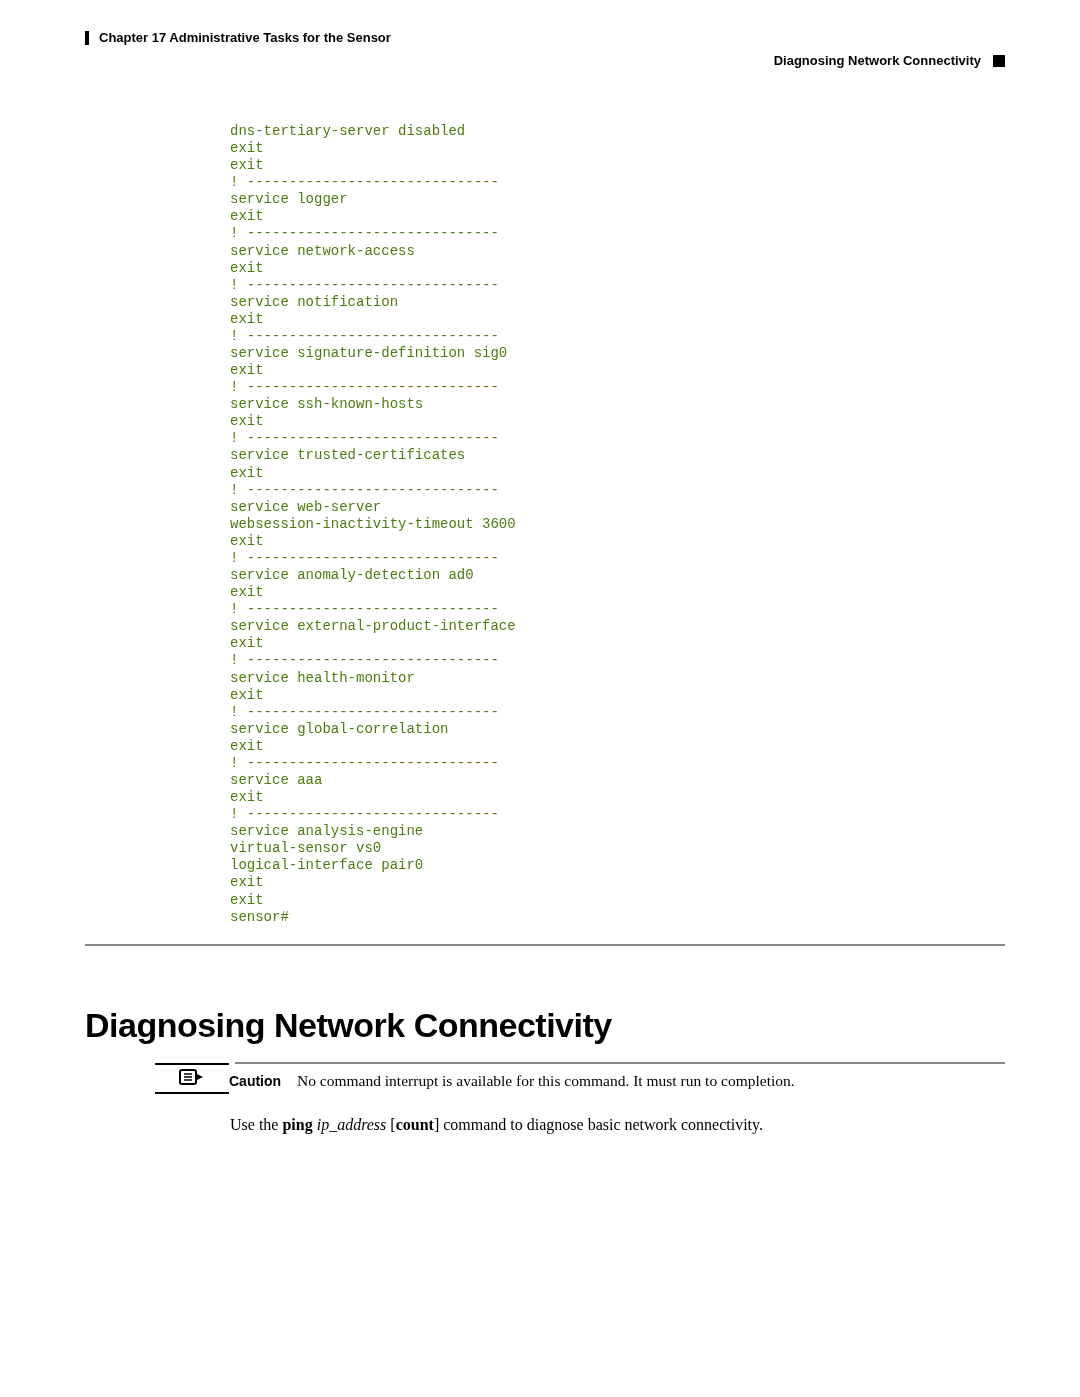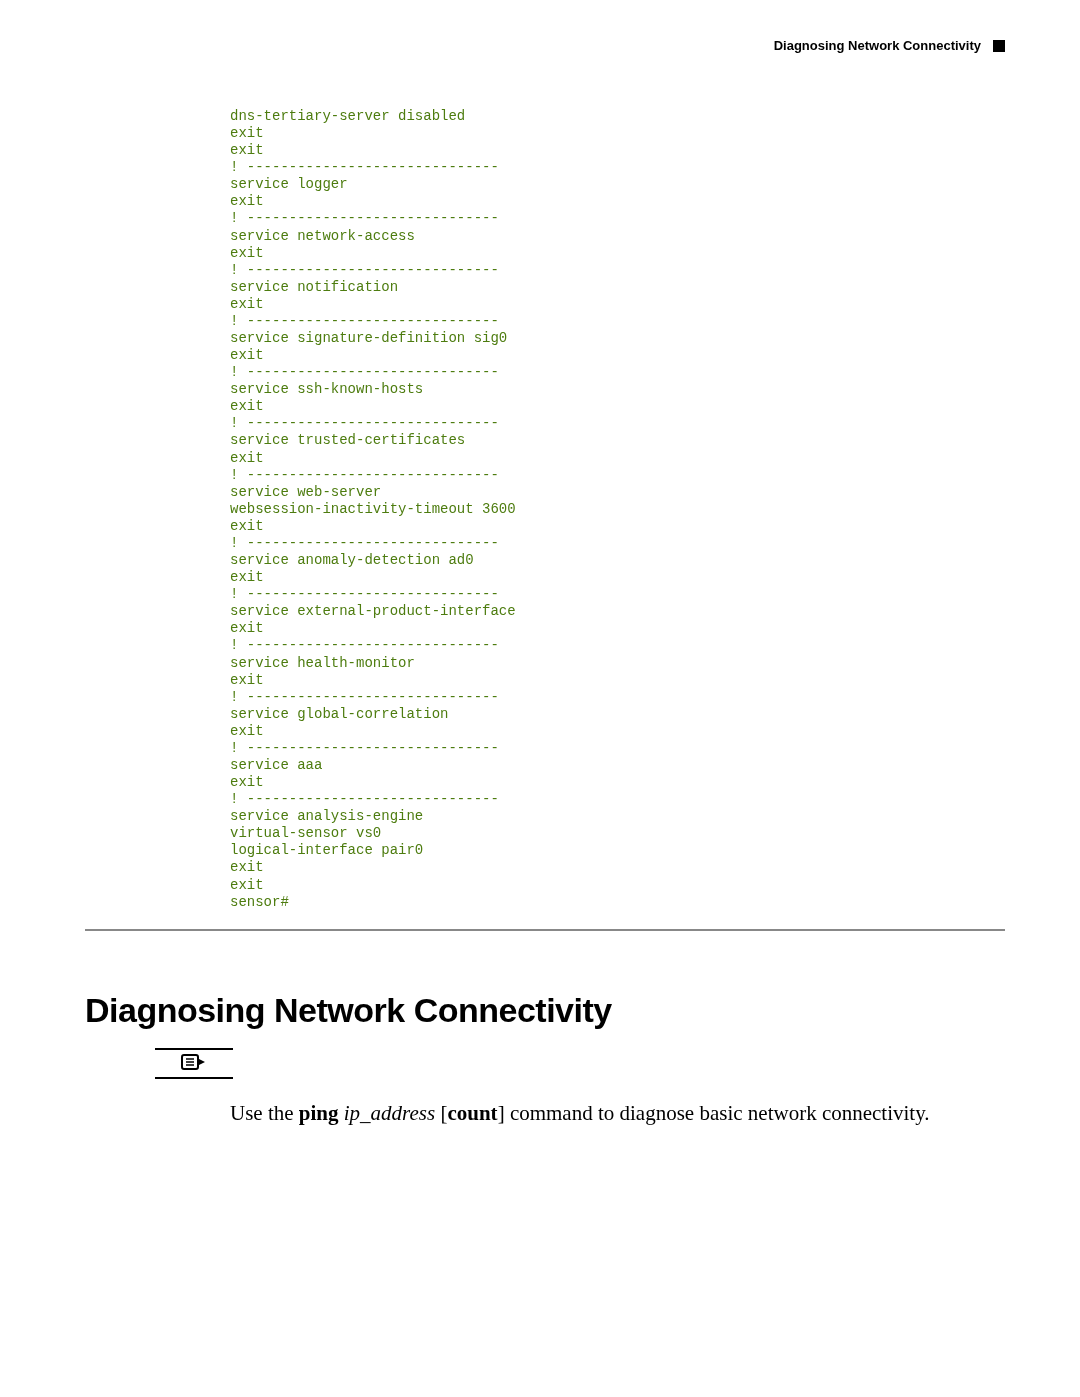--- a/index.html
+++ b/index.html
@@ -110,30 +110,36 @@
       font-weight: bold;
       font-size: 14px;
       width: 68px;
       flex-shrink: 0;
     }
     .caution-body {
       font-family: "Times New Roman", Times, serif;
     }
     .usage-para {
       margin-left: 145px;
-      font-size: 21px;
+      font-size: 16px;
       margin-top: 22px;
     }
     .usage-para .bold { font-weight: bold; }
     .usage-para .ital { font-style: italic; }
   </style>
 </head>
 <body>
 
 <div class="page">
+  <div class="header-row">
+    <div class="header-left">
+      <span class="bar"></span>
+      <span>Chapter 17    Administrative Tasks for the Sensor</span>
+    </div>
+  </div>
   <div class="header-right-row">
     <span>Diagnosing Network Connectivity</span>
     <span class="square"></span>
   </div>
 
   <div class="code-block">dns-tertiary-server disabled
 exit
 exit
 ! ------------------------------
 service logger
@@ -189,19 +195,26 @@
       <span class="caution-icon">
         <svg width="26" height="18" viewBox="0 0 26 18">
           <rect x="1" y="2" width="16" height="14" rx="2" fill="none" stroke="#000" stroke-width="2"></rect>
           <line x1="5" y1="6" x2="13" y2="6" stroke="#000" stroke-width="1.5"></line>
           <line x1="5" y1="9" x2="13" y2="9" stroke="#000" stroke-width="1.5"></line>
           <line x1="5" y1="12" x2="13" y2="12" stroke="#000" stroke-width="1.5"></line>
           <path d="M18 6 L24 9 L18 12 Z" fill="#000"></path>
         </svg>
       </span>
     </div>
+    <div class="caution-text-col">
+      <hr class="caution-divider">
+      <div class="caution-line">
+        <span class="caution-label">Caution</span>
+        <span class="caution-body">No command interrupt is available for this command. It must run to completion.</span>
+      </div>
+    </div>
   </div>
 
   <p class="usage-para">
     <span>Use the </span><span class="bold">ping</span><span class="ital"> ip_address </span><span>[</span><span class="bold">count</span><span>]</span><span> command to diagnose basic network connectivity.</span>
   </p>
 
 </div>
 
 </body></html>

